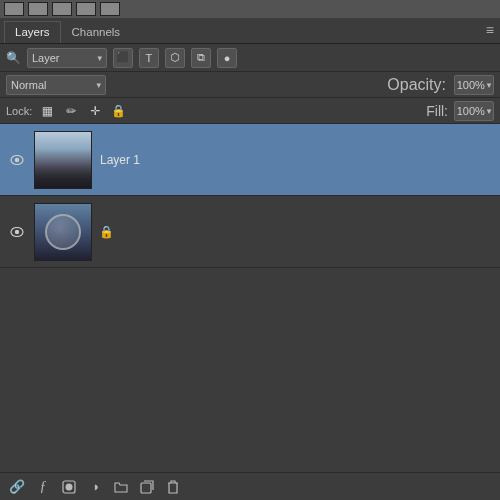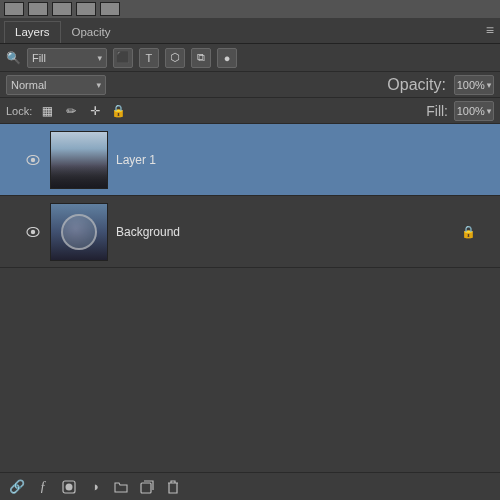--- a/index.html
+++ b/index.html
@@ -212,21 +212,21 @@
     .layers-list {
       flex: 1;
       overflow-y: auto;
       background: #3c3c3c;
     }
 
     .layer-item {
       height: 72px;
       display: flex;
       align-items: center;
-      padding: 0 24px;
+      padding: 0 8px;
       gap: 8px;
       cursor: pointer;
       border-bottom: 1px solid #2a2a2a;
     }
     .layer-item.selected {
       background: #5a7fa8;
     }
 
     .eye-icon {
       width: 18px;
@@ -334,28 +334,28 @@
   <div class="top-strip">
     <div class="top-strip-thumb"></div>
     <div class="top-strip-thumb"></div>
     <div class="top-strip-thumb"></div>
     <div class="top-strip-thumb"></div>
     <div class="top-strip-thumb"></div>
   </div>
 
   <div class="tabs-row">
     <div class="tab active">Layers</div>
-    <div class="tab">Opacity</div>
+    <div class="tab">Channels</div>
     <div class="tab-menu-btn">≡</div>
   </div>
 
   <div class="filter-row">
     <span class="search-icon-small">🔍</span>
     <div class="filter-dropdown">
-      <span>Fill</span>
+      <span>Layer</span>
       <span class="dropdown-arrow">▾</span>
     </div>
     <div class="filter-icon-btn">⬛</div>
     <div class="filter-icon-btn">T</div>
     <div class="filter-icon-btn">⬡</div>
     <div class="filter-icon-btn">⧉</div>
     <div class="filter-icon-btn">●</div>
   </div>
 
   <div class="blend-row">
@@ -401,21 +401,20 @@
     <div class="layer-item">
       <div class="eye-icon">
         <svg width="14" height="10" viewBox="0 0 14 10">
           <ellipse cx="7" cy="5" rx="6" ry="4.5" stroke="#ccc" stroke-width="1.2" fill="none"></ellipse>
           <circle cx="7" cy="5" r="2.2" fill="#ccc"></circle>
         </svg>
       </div>
       <div class="layer-thumb">
         <div class="thumb-background"></div>
       </div>
-      <span class="layer-name">Background</span>
       <div class="lock-badge">🔒</div>
     </div>
 
   </div>
 
   <div class="bottom-toolbar">
     <div class="toolbar-btn">🔗</div>
     <div class="toolbar-btn" style="font-family:serif; font-style:italic; font-size:14px; color:#bbb;">ƒ</div>
     <div class="toolbar-btn">
       <svg width="14" height="14" viewBox="0 0 14 14">

